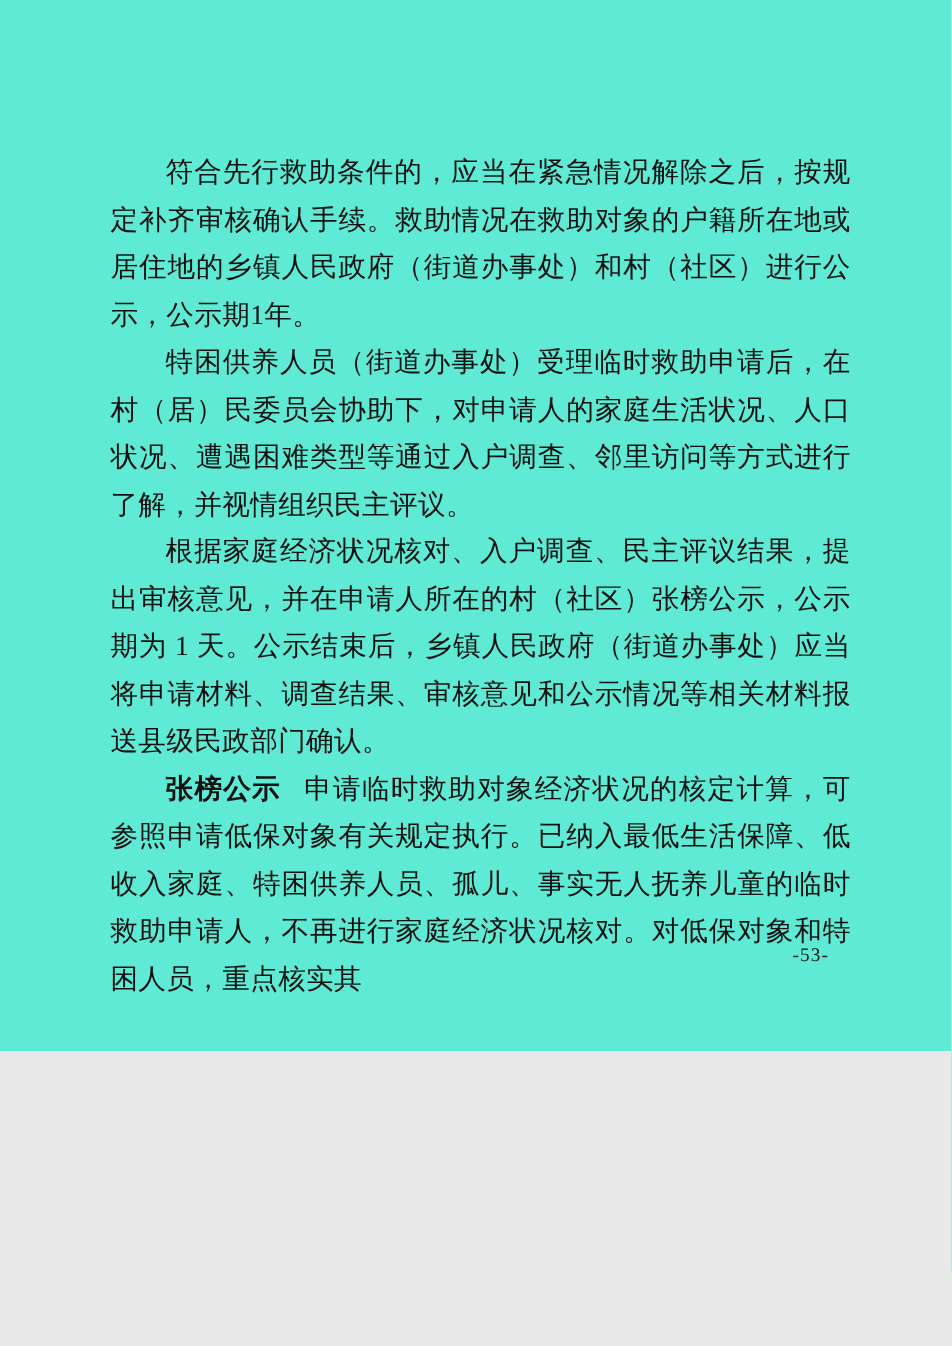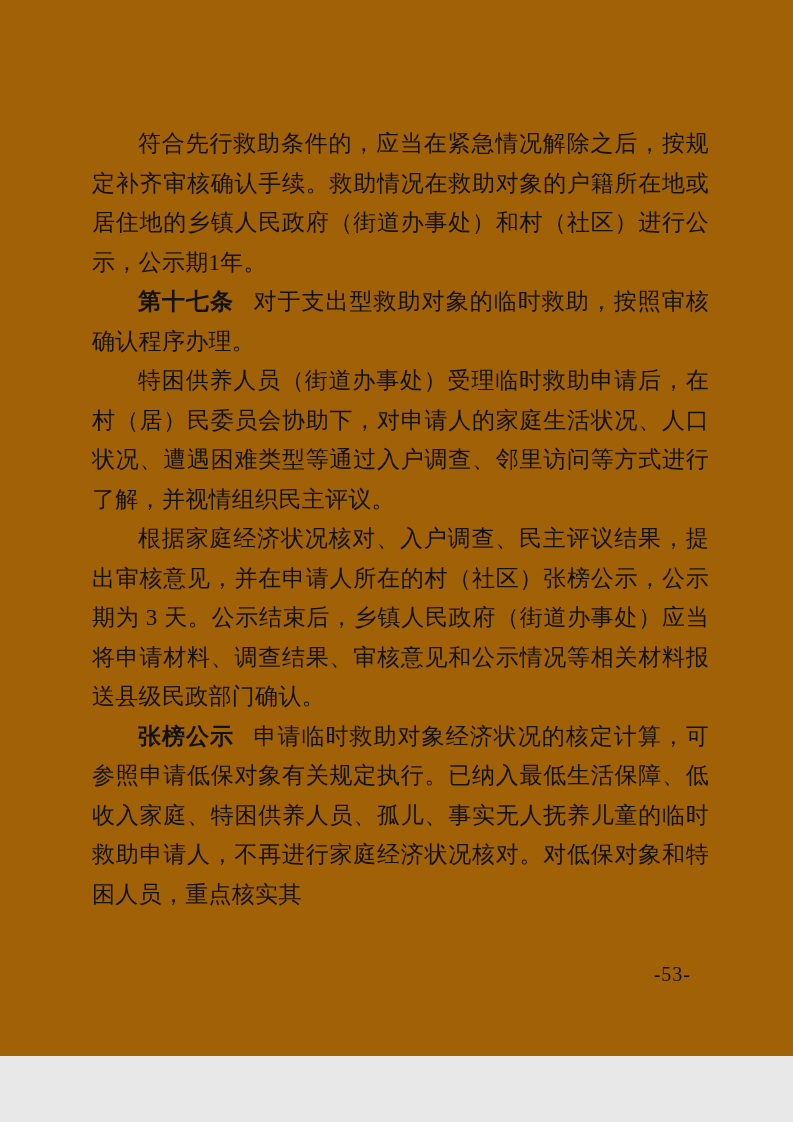--- a/index.html
+++ b/index.html
@@ -1,22 +1,22 @@
 <!DOCTYPE html>
 <html><head>
 <meta charset="utf-8">
 <style>
   * { margin: 0; padding: 0; box-sizing: border-box; }
   html, body { background: #e8e8e8; }
   .page {
     position: relative;
     width: 793px;
-    height: 1056px;
+    height: 876px;
     margin: 0 auto;
-    background: #a16207;
+    background: #5eead4;
     color: #111111;
     font-family: "Liberation Serif", "DejaVu Serif", serif;
     overflow: hidden;
   }
   .content {
     position: absolute;
     top: 124px;
     left: 92px;
     right: 84px;
   }
@@ -30,39 +30,38 @@
   }
   .term {
     font-weight: bold;
     font-family: "Liberation Sans", "DejaVu Sans", sans-serif;
     margin-right: 0.85em;
   }
   .page-number {
     position: absolute;
     right: 102px;
     bottom: 70px;
-    font-size: 20px;
+    font-size: 16px;
     letter-spacing: 1px;
     color: #111111;
     font-family: "Liberation Serif", "DejaVu Serif", serif;
   }
 </style>
 </head>
 <body>
 
 <div class="page">
   <div class="content">
 
     <p class="para"><span>符合先行救助条件的，应当在紧急情况解除之后，按规定补齐审核确认手续。救助情况在救助对象的户籍所在地或居住地的乡镇人民政府（街道办事处）和村（社区）进行公示，公示期1年。</span></p>
 
-    <p class="para"><span class="term">第十七条</span><span>对于支出型救助对象的临时救助，按照审核确认程序办理。</span></p>
 
 
     <p class="para"><span>特困供养人员（街道办事处）受理临时救助申请后，在村（居）民委员会协助下，对申请人的家庭生活状况、人口状况、遭遇困难类型等通过入户调查、邻里访问等方式进行了解，并视情组织民主评议。</span></p>
 
-    <p class="para"><span>根据家庭经济状况核对、入户调查、民主评议结果，提出审核意见，并在申请人所在的村（社区）张榜公示，公示期为 3 天。公示结束后，乡镇人民政府（街道办事处）应当将申请材料、调查结果、审核意见和公示情况等相关材料报送县级民政部门确认。</span></p>
+    <p class="para"><span>根据家庭经济状况核对、入户调查、民主评议结果，提出审核意见，并在申请人所在的村（社区）张榜公示，公示期为 1 天。公示结束后，乡镇人民政府（街道办事处）应当将申请材料、调查结果、审核意见和公示情况等相关材料报送县级民政部门确认。</span></p>
 
     <p class="para"><span class="term">张榜公示</span><span>申请临时救助对象经济状况的核定计算，可参照申请低保对象有关规定执行。已纳入最低生活保障、低收入家庭、特困供养人员、孤儿、事实无人抚养儿童的临时救助申请人，不再进行家庭经济状况核对。对低保对象和特困人员，重点核实其</span></p>
 
   </div>
 
   <div class="page-number">-53-</div>
 </div>
 
 </body></html>

